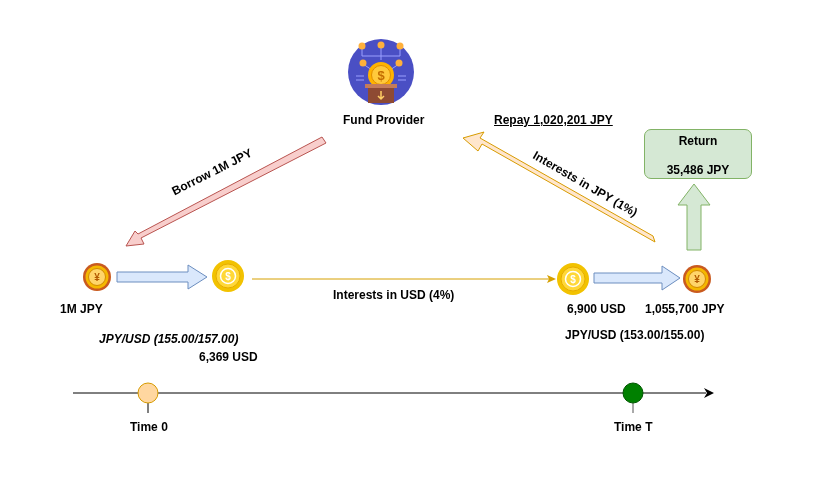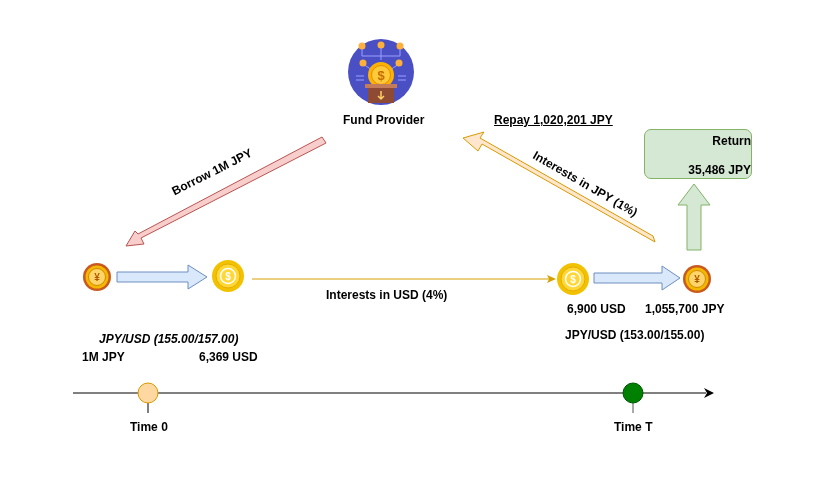--- a/index.html
+++ b/index.html
@@ -1,20 +1,20 @@
 <!DOCTYPE html>
 <html><head>
 <meta charset="utf-8">
 <style>
   html,body{margin:0;padding:0;background:#ffffff;}
   body{width:814px;height:477px;position:relative;overflow:hidden;font-family:"Liberation Sans",sans-serif;}
   svg.canvas{position:absolute;left:0;top:0;}
   .lbl{position:absolute;font-weight:bold;font-size:12px;color:#000;white-space:nowrap;}
   .rot{transform-origin:center center;}
-  .return-box{position:absolute;left:644px;top:129px;width:108px;height:50px;background:#d5e8d4;border:1px solid #82b366;border-radius:7px;box-sizing:border-box;text-align:right;font-weight:bold;font-size:12px;}
+  .return-box{position:absolute;left:644px;top:129px;width:108px;height:50px;background:#d5e8d4;border:1px solid #82b366;border-radius:7px;box-sizing:border-box;text-align:center;font-weight:bold;font-size:12px;}
   .return-box .t1{position:absolute;left:0;right:0;top:4px;}
   .return-box .t2{position:absolute;left:0;right:0;top:33px;}
 </style>
 </head>
 <body>
 
 <svg class="canvas" width="814" height="477" viewBox="0 0 814 477">
 
   <g>
     <circle cx="381" cy="72" r="33" fill="#4a4fc4"></circle>
@@ -112,24 +112,24 @@
 
 <div class="lbl" style="left:494px;top:113px;text-decoration:underline;">Repay 1,020,201 JPY</div>
 
 <div class="lbl rot" style="left:526px;top:177px;transform:rotate(30deg);">Interests in JPY (1%)</div>
 
 <div class="return-box">
   <div class="t1">Return</div>
   <div class="t2">35,486 JPY</div>
 </div>
 
-<div class="lbl" style="left:82px;top:302px;margin-top:48px;">1M JPY</div>
+<div class="lbl" style="left:60px;top:302px;">1M JPY</div>
 <div class="lbl" style="left:199px;top:302px;margin-top:48px;">6,369 USD</div>
 <div class="lbl" style="left:99px;top:332px;font-style:italic;">JPY/USD (155.00/157.00)</div>
 
-<div class="lbl" style="left:326px;top:288px;">Interests in USD (4%)</div>
+<div class="lbl" style="left:333px;top:288px;">Interests in USD (4%)</div>
 
 <div class="lbl" style="left:544px;top:302px;margin-left:23px;">6,900 USD</div>
 <div class="lbl" style="left:645px;top:302px;text-align:center;">1,055,700 JPY</div>
 <div class="lbl" style="left:565px;top:328px;">JPY/USD (153.00/155.00)</div>
 
 <div class="lbl" style="left:130px;top:420px;">Time 0</div>
 <div class="lbl" style="left:614px;top:420px;">Time T</div>
 
 </body></html>

